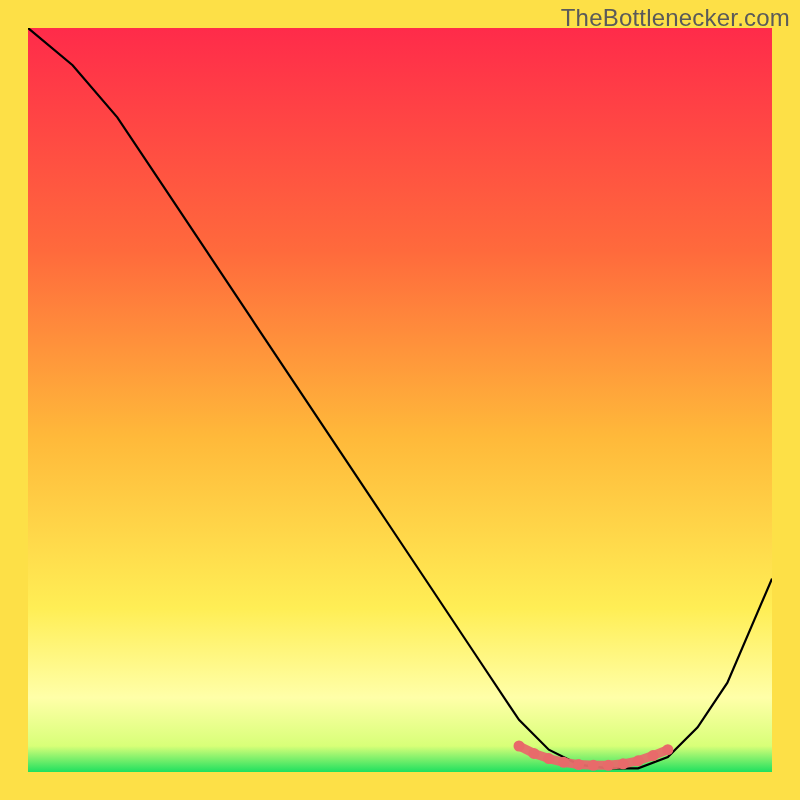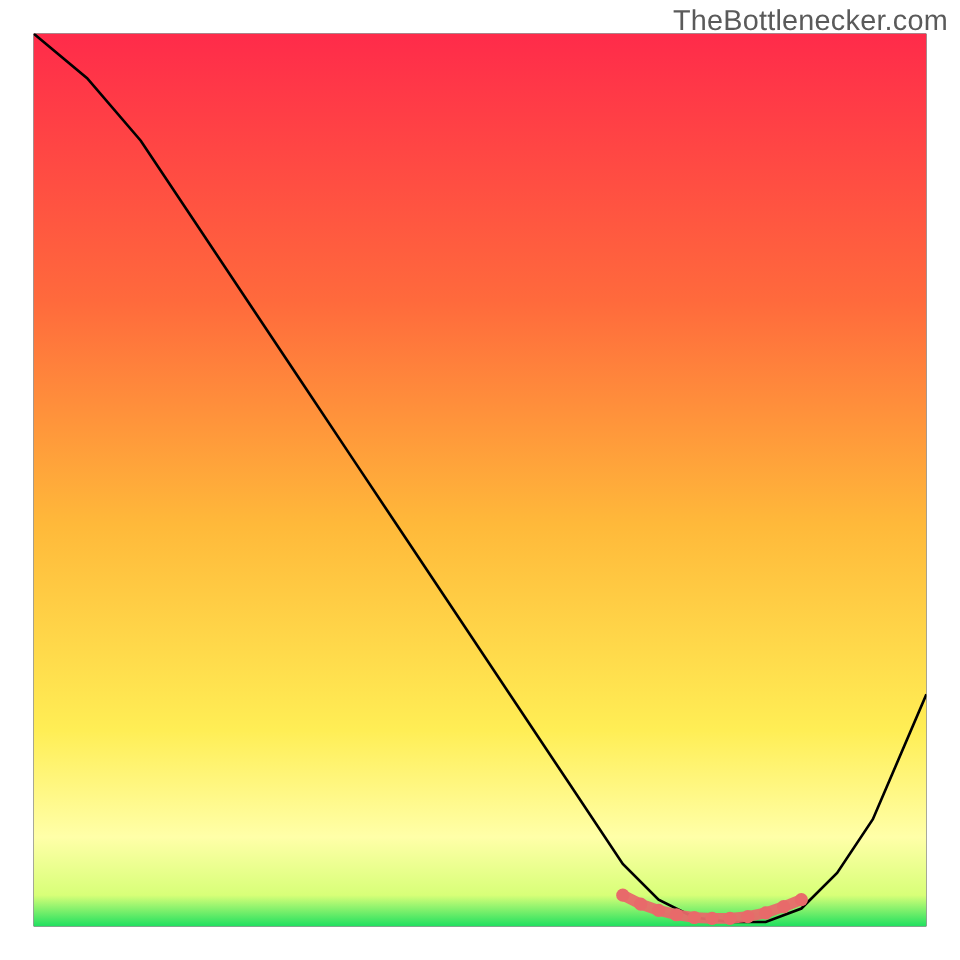--- a/index.html
+++ b/index.html
@@ -1,21 +1,21 @@
 <!DOCTYPE html>
 <html><head>
 <meta charset="utf-8">
 <style>
   * { margin: 0; padding: 0; box-sizing: border-box; }
   html, body { width: 800px; height: 800px; overflow: hidden; background: #000; }
   .frame {
     position: relative;
     width: 800px;
     height: 800px;
-    background: #ffffff;
+    background: #fde047;
   }
   .watermark {
     position: absolute;
     top: 4px;
     right: 10px;
     color: #5a5a5a;
     font-family: Arial, Helvetica, sans-serif;
     font-size: 24px;
     font-weight: 500;
     letter-spacing: 0.2px;

